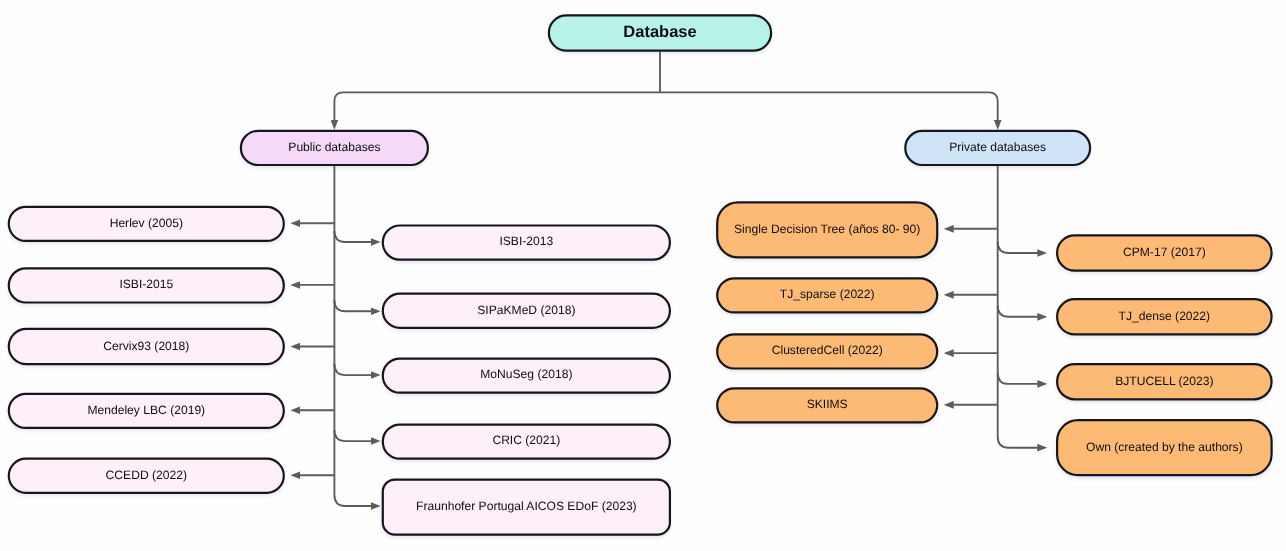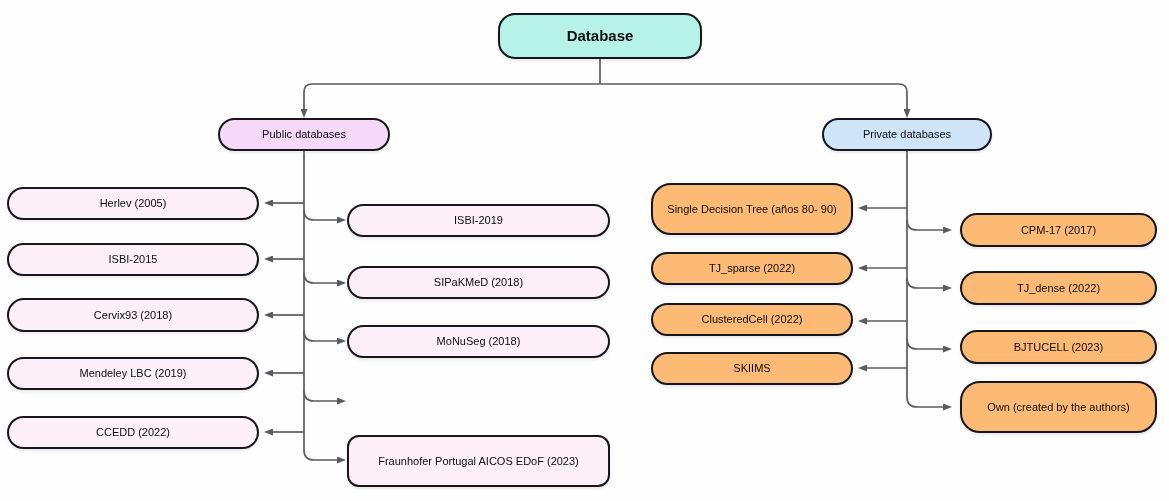--- a/index.html
+++ b/index.html
@@ -68,34 +68,35 @@
       <path d="M907,268 H866" marker-end="url(#arrow)"></path>
       <path d="M907,321 H866" marker-end="url(#arrow)"></path>
       <path d="M907,368 H866" marker-end="url(#arrow)"></path>
 
       <path d="M907,220 Q907,230 917,230 H944" marker-end="url(#arrow)"></path>
       <path d="M907,278 Q907,288 917,288 H944" marker-end="url(#arrow)"></path>
       <path d="M907,339 Q907,349 917,349 H944" marker-end="url(#arrow)"></path>
     </g>
   </svg>
 
-  <div class="node pill root" style="left:498px;top:13px;width:204px;height:46px;">Database</div>
+  <div class="node pill root" style="left:498px;top:13px;width:204px;height:34px;">Database</div>
 
   <div class="node pill pub-head" style="left:218px;top:118px;width:172px;height:33px;">Public databases</div>
   <div class="node pill priv-head" style="left:822px;top:118px;width:170px;height:33px;">Private databases</div>
 
   <div class="node pill pub-child" style="left:7px;top:187px;width:252px;height:33px;">Herlev (2005)</div>
   <div class="node pill pub-child" style="left:7px;top:243px;width:252px;height:33px;">ISBI-2015</div>
   <div class="node pill pub-child" style="left:7px;top:298px;width:252px;height:34px;">Cervix93 (2018)</div>
   <div class="node pill pub-child" style="left:7px;top:357px;width:252px;height:33px;">Mendeley LBC (2019)</div>
   <div class="node pill pub-child" style="left:7px;top:416px;width:252px;height:33px;">CCEDD (2022)</div>
 
-  <div class="node pill pub-child" style="left:347px;top:204px;width:263px;height:33px;">ISBI-2019</div>
+  <div class="node pill pub-child" style="left:347px;top:204px;width:263px;height:33px;">ISBI-2013</div>
   <div class="node pill pub-child" style="left:347px;top:266px;width:263px;height:33px;">SIPaKMeD (2018)</div>
   <div class="node pill pub-child" style="left:347px;top:325px;width:263px;height:33px;">MoNuSeg (2018)</div>
+  <div class="node pill pub-child" style="left:347px;top:385px;width:263px;height:33px;">CRIC (2021)</div>
   <div class="node pub-child" style="left:347px;top:435px;width:263px;height:52px;border-radius:12px;">Fraunhofer Portugal AICOS EDoF (2023)</div>
 
   <div class="node priv-child" style="left:651px;top:183px;width:202px;height:52px;border-radius:20px;">Single Decision Tree (años 80- 90)</div>
   <div class="node pill priv-child" style="left:651px;top:252px;width:202px;height:33px;">TJ_sparse (2022)</div>
   <div class="node pill priv-child" style="left:651px;top:303px;width:202px;height:33px;">ClusteredCell (2022)</div>
   <div class="node pill priv-child" style="left:651px;top:352px;width:202px;height:33px;">SKIIMS</div>
 
   <div class="node pill priv-child" style="left:960px;top:213px;width:197px;height:34px;">CPM-17 (2017)</div>
   <div class="node pill priv-child" style="left:960px;top:271px;width:197px;height:34px;">TJ_dense (2022)</div>
   <div class="node pill priv-child" style="left:960px;top:330px;width:197px;height:34px;">BJTUCELL (2023)</div>

